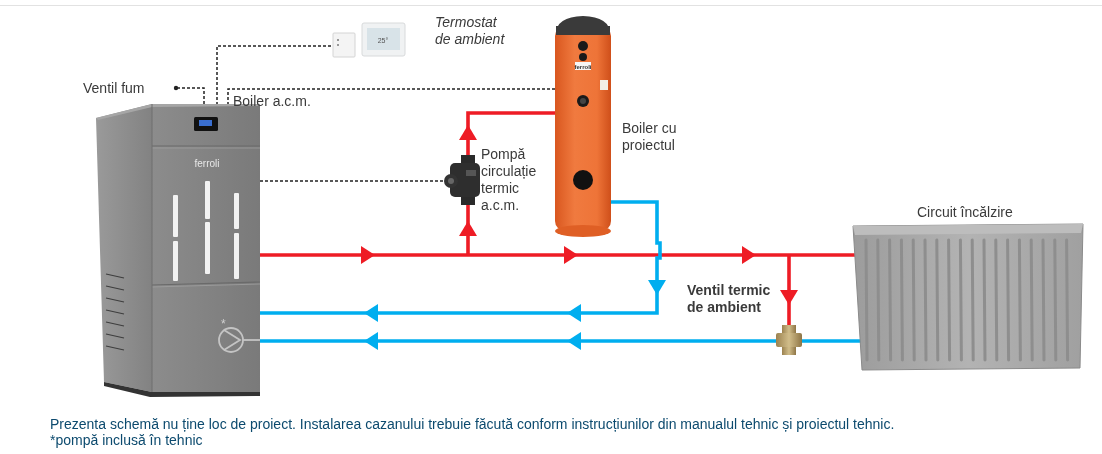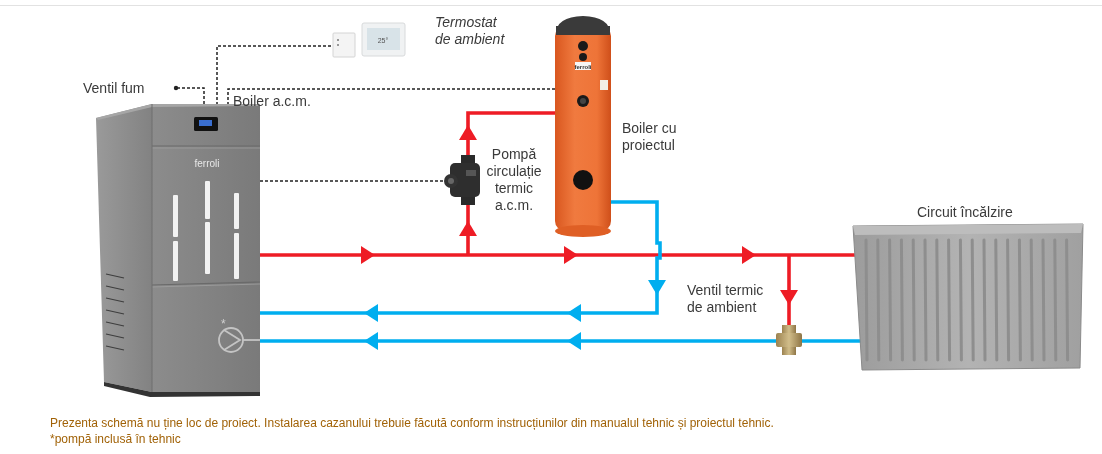--- a/index.html
+++ b/index.html
@@ -1,21 +1,21 @@
 <!DOCTYPE html>
 <html><head>
   <meta charset="utf-8">
   <style>
     html, body { margin: 0; padding: 0; background: #ffffff; }
     body { width: 1102px; height: 454px; position: relative; overflow: hidden; font-family: "Liberation Sans", sans-serif; }
     .topline { position: absolute; left: 0; top: 5px; width: 1102px; height: 1px; background: #e2e2e2; }
     svg.diagram { position: absolute; left: 0; top: 0; }
     .lbl { position: absolute; font-family: "Liberation Sans", sans-serif; font-size: 14px; line-height: 17px; color: #3a3a3a; white-space: nowrap; }
-    .lbl.center { text-align: center; }
-    .note { position: absolute; left: 50px; font-family: "Liberation Sans", sans-serif; font-size: 12px; color: #a16207; white-space: nowrap; }
+    .lbl.center { }
+    .note { position: absolute; left: 50px; font-family: "Liberation Sans", sans-serif; font-size: 14px; color: #0c4a6e; white-space: nowrap; }
   </style>
 </head>
 <body>
 
 <div class="topline"></div>
 
 <svg class="diagram" width="1102" height="454" viewBox="0 0 1102 454">
   <defs>
     <linearGradient id="gTank" x1="0" x2="1" y1="0" y2="0">
       <stop offset="0" stop-color="#d9571f"></stop>
@@ -212,19 +212,19 @@
   <div>Boiler cu</div>
   <div>proiectul</div>
 </div>
 <div class="lbl center" style="left:481px; top:146px; width:66px;">
   <div>Pompă</div>
   <div>circulație</div>
   <div>termic</div>
   <div>a.c.m.</div>
 </div>
 <div class="lbl" style="left:917px; top:204px;text-align:right;">Circuit încălzire</div>
-<div class="lbl" style="left:687px; top:282px;">
+<div class="lbl" style="left:687px; top:282px;font-weight:bold;">
   <div>Ventil termic</div>
   <div>de ambient</div>
 </div>
 
 <div class="note" style="top:416px;">Prezenta schemă nu ține loc de proiect. Instalarea cazanului trebuie făcută conform instrucțiunilor din manualul tehnic și proiectul tehnic.</div>
 <div class="note" style="top:432px;">*pompă inclusă în tehnic</div>
 
 </body></html>

